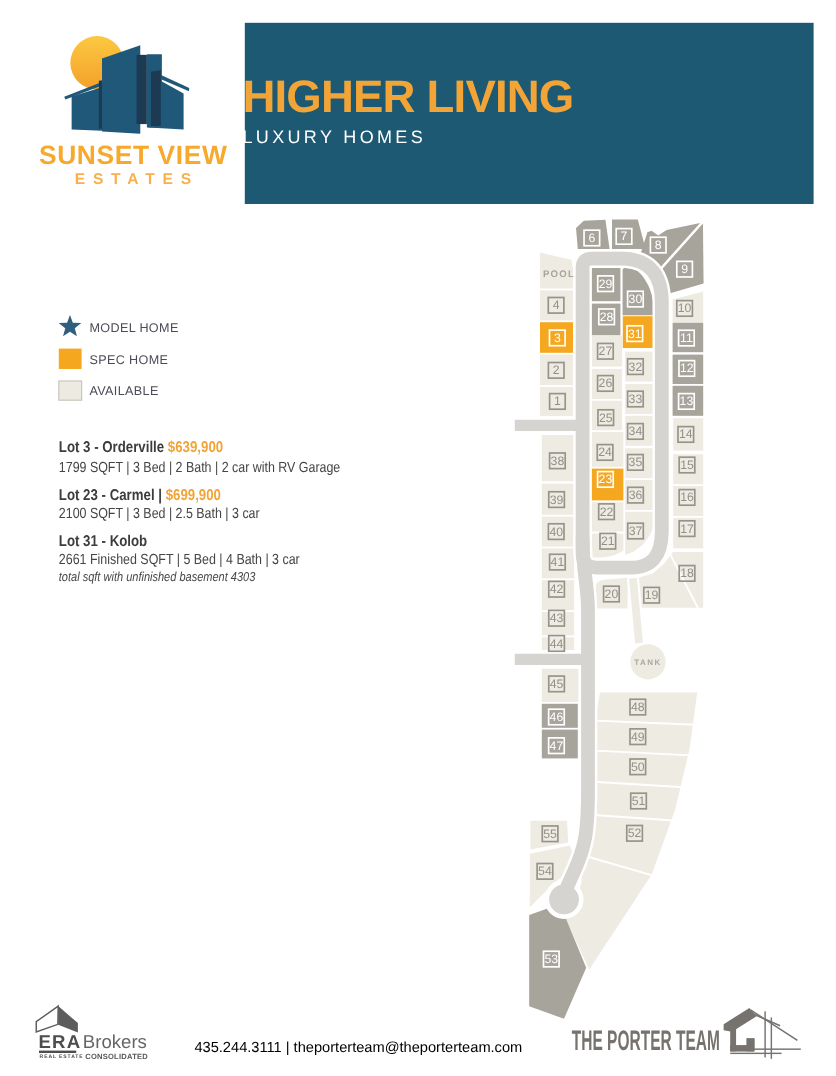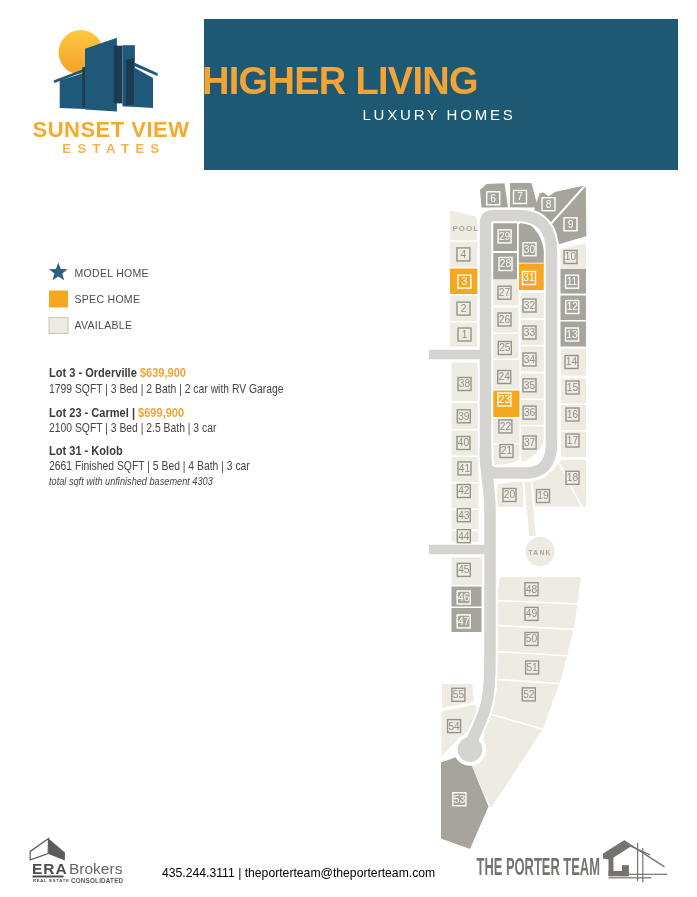--- a/index.html
+++ b/index.html
@@ -7,21 +7,21 @@
        font-family:"Liberation Sans",sans-serif;overflow:hidden;}
   .abs{position:absolute;}
 </style>
 </head>
 <body>
 
 <div class="abs" style="left:204px;top:19px;width:474px;height:151px;background:#1d5972;"></div>
 
 <div class="abs" style="left:202px;top:62px;width:474px;text-align:left;color:#f2a437;font-size:38px;font-weight:bold;letter-spacing:-0.7px;line-height:1;">HIGHER LIVING</div>
 
-<div class="abs" style="left:202px;top:107px;width:474px;text-align:center;color:#ffffff;font-size:15px;letter-spacing:2.8px;line-height:1;">LUXURY HOMES</div>
+<div class="abs" style="left:202px;top:107px;width:474px;color:#ffffff;font-size:15px;letter-spacing:2.8px;line-height:1;">LUXURY HOMES</div>
 
 <svg class="abs" style="left:20px;top:25px;" width="200" height="135" viewBox="0 0 200 135">
   <defs>
     <linearGradient id="sun" x1="0" y1="0" x2="0" y2="1">
       <stop offset="0" stop-color="#fcc841"></stop>
       <stop offset="1" stop-color="#f4a02a"></stop>
     </linearGradient>
   </defs>
 
   <circle cx="60.9" cy="27.4" r="22.3" fill="url(#sun)"></circle>

